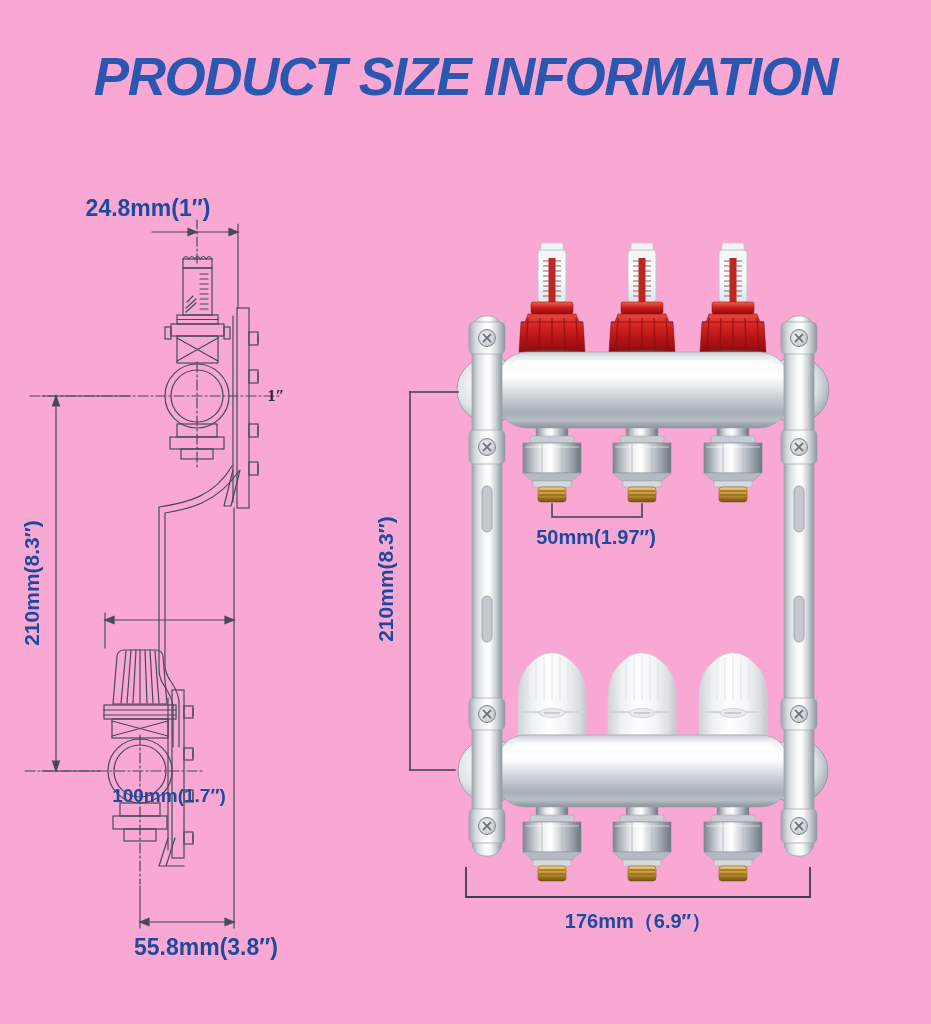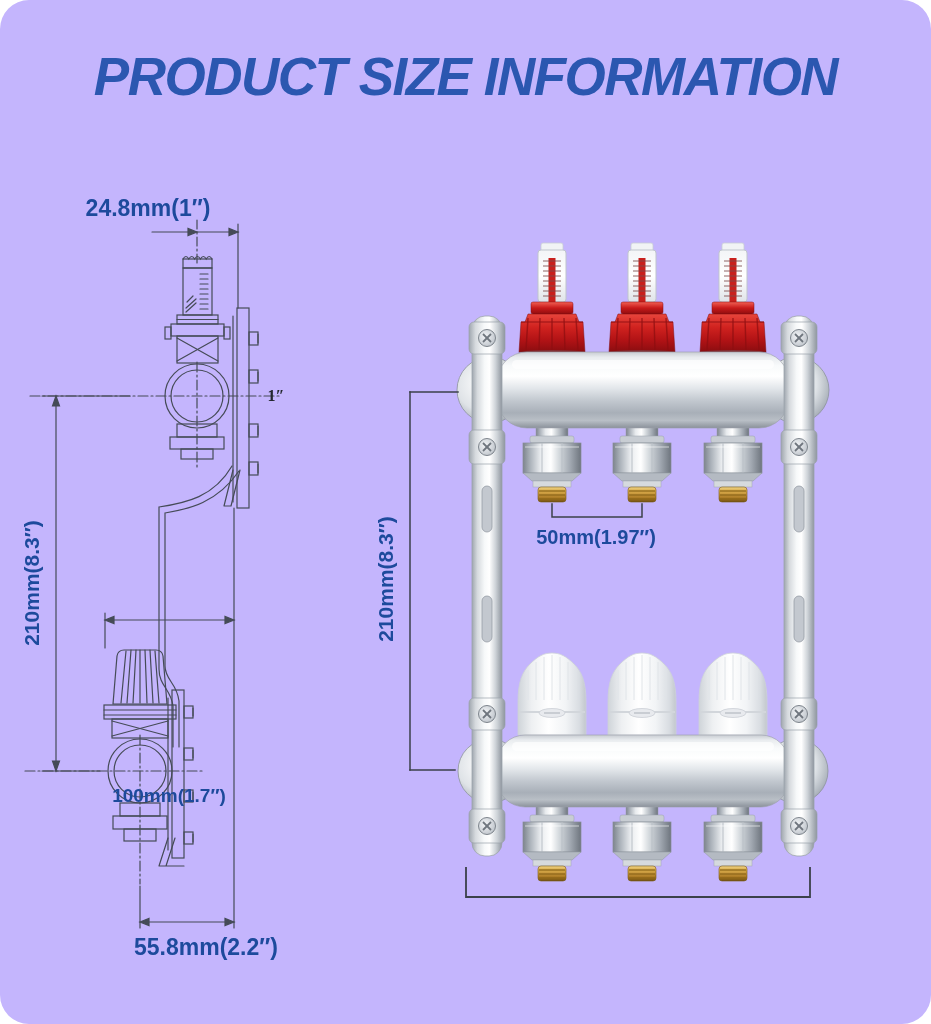--- a/index.html
+++ b/index.html
@@ -1,20 +1,19 @@
 <!DOCTYPE html>
 <html><head>
 <meta charset="utf-8">
 <style>
   html,body{margin:0;padding:0;}
   .canvas{
     position:relative;width:931px;height:1024px;overflow:hidden;
-    background:#c4b5fd;
+    background:#f9a8d4;
     font-family:"Liberation Sans",sans-serif;
-    border-radius:29px;
   }
   .page-title{
     position:absolute;left:50%;top:76px;transform:translate(-50%,-50%);
     font-size:53px;font-weight:bold;font-style:italic;letter-spacing:-1.5px;
     color:#2b57b0;white-space:nowrap;margin:0;
   }
   .dim{
     position:absolute;transform:translate(-50%,-50%);
     color:#1d4a9c;font-weight:bold;white-space:nowrap;font-size:20px;
   }
@@ -382,19 +381,20 @@
       <line x1="410" y1="392" x2="458" y2="392"></line>
       <line x1="410" y1="770" x2="455" y2="770"></line>
       <polyline points="552,504 552,517 642,517 642,504"></polyline>
       <polyline points="466,868 466,897 810,897 810,868" stroke-width="1.8"></polyline>
     </g>
   </svg>
 
   <div class="dim sz23" style="left:148px;top:208px;">24.8mm(1″)</div>
   <div class="dim rot sz21" style="left:32px;top:583px;">210mm(8.3″)</div>
   <div class="dim sz19" style="left:169px;top:796px;">100mm(1.7″)</div>
-  <div class="dim sz23" style="left:206px;top:947px;">55.8mm(2.2″)</div>
+  <div class="dim sz23" style="left:206px;top:947px;">55.8mm(3.8″)</div>
   <div class="port-label" style="left:276px;top:396px;">1″</div>
 
   <div class="dim rot sz21" style="left:386px;top:579px;">210mm(8.3″)</div>
   <div class="dim" style="left:596px;top:537px;">50mm(1.97″)</div>
+  <div class="dim" style="left:638px;top:921px;">176mm（6.9″）</div>
 
 </div>
 
 </body></html>

